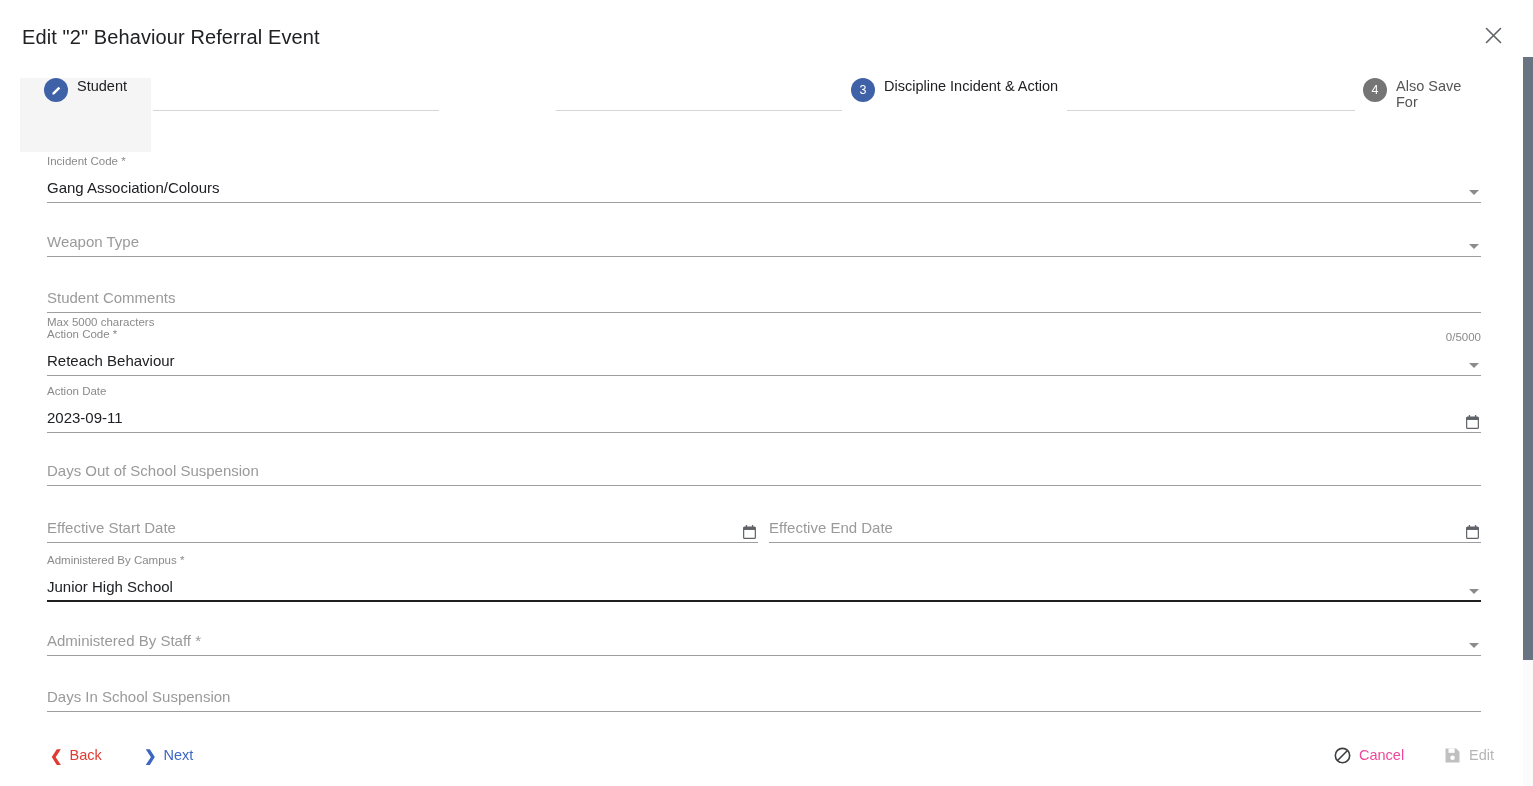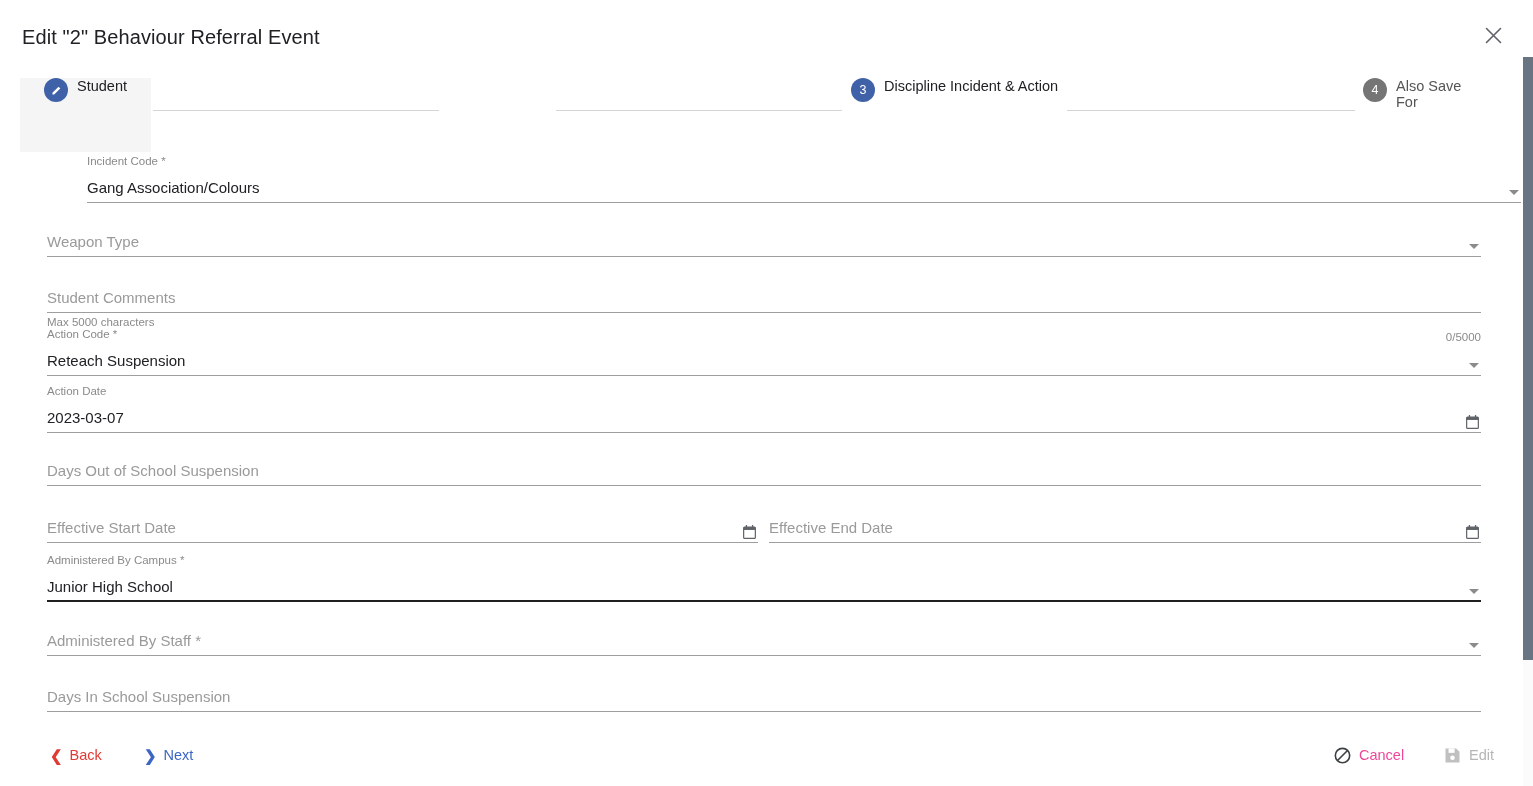--- a/index.html
+++ b/index.html
@@ -298,21 +298,21 @@
     </div>
 
     <div class="step" style="left:1339px;">
       <div class="step-circle c-grey">4</div>
       <span class="step-label muted clipped">Also Save For</span>
     </div>
   </div>
 
   <div class="form-area">
 
-    <div class="field" style="left:47px; top:7px; width:1434px; height:48px;margin-left:40px;">
+    <div class="field" style="left:47px; top:7px; width:1434px; height:48px;">
       <div class="field-label">Incident Code *</div>
       <div class="field-value">Gang Association/Colours</div>
       <div class="caret"></div>
       <div class="underline"></div>
     </div>
 
     <div class="field" style="left:47px; top:81px; width:1434px; height:28px;">
       <div class="field-placeholder">Weapon Type</div>
       <div class="caret"></div>
       <div class="underline"></div>
@@ -320,28 +320,28 @@
 
     <div class="field" style="left:47px; top:137px; width:1434px; height:28px;">
       <div class="field-placeholder">Student Comments</div>
       <div class="underline"></div>
       <div class="hint">Max 5000 characters</div>
       <div class="counter">0/5000</div>
     </div>
 
     <div class="field" style="left:47px; top:180px; width:1434px; height:48px;">
       <div class="field-label">Action Code *</div>
-      <div class="field-value">Reteach Suspension</div>
+      <div class="field-value">Reteach Behaviour</div>
       <div class="caret"></div>
       <div class="underline"></div>
     </div>
 
     <div class="field" style="left:47px; top:237px; width:1434px; height:48px;">
       <div class="field-label">Action Date</div>
-      <div class="field-value">2023-03-07</div>
+      <div class="field-value">2023-09-11</div>
       <div class="cal-icon">
         <svg width="13" height="14" viewBox="0 0 14 15" aria-hidden="true">
           <rect x="0.7" y="2.2" width="12.6" height="12.1" rx="1" fill="none" stroke="#5f6368" stroke-width="1.3"></rect>
           <rect x="0.7" y="2.2" width="12.6" height="3.1" fill="#5f6368"></rect>
           <rect x="3" y="0" width="1.4" height="3.3" fill="#5f6368"></rect>
           <rect x="9.6" y="0" width="1.4" height="3.3" fill="#5f6368"></rect>
         </svg>
       </div>
       <div class="underline"></div>
     </div>

